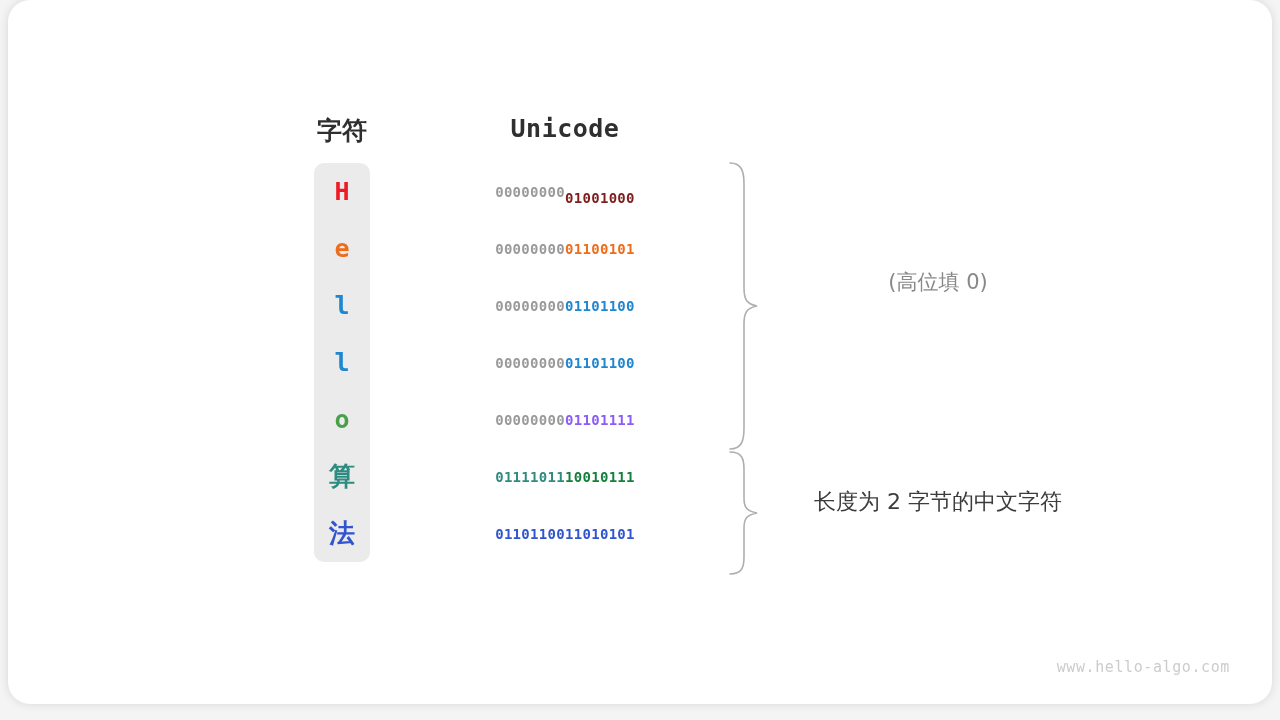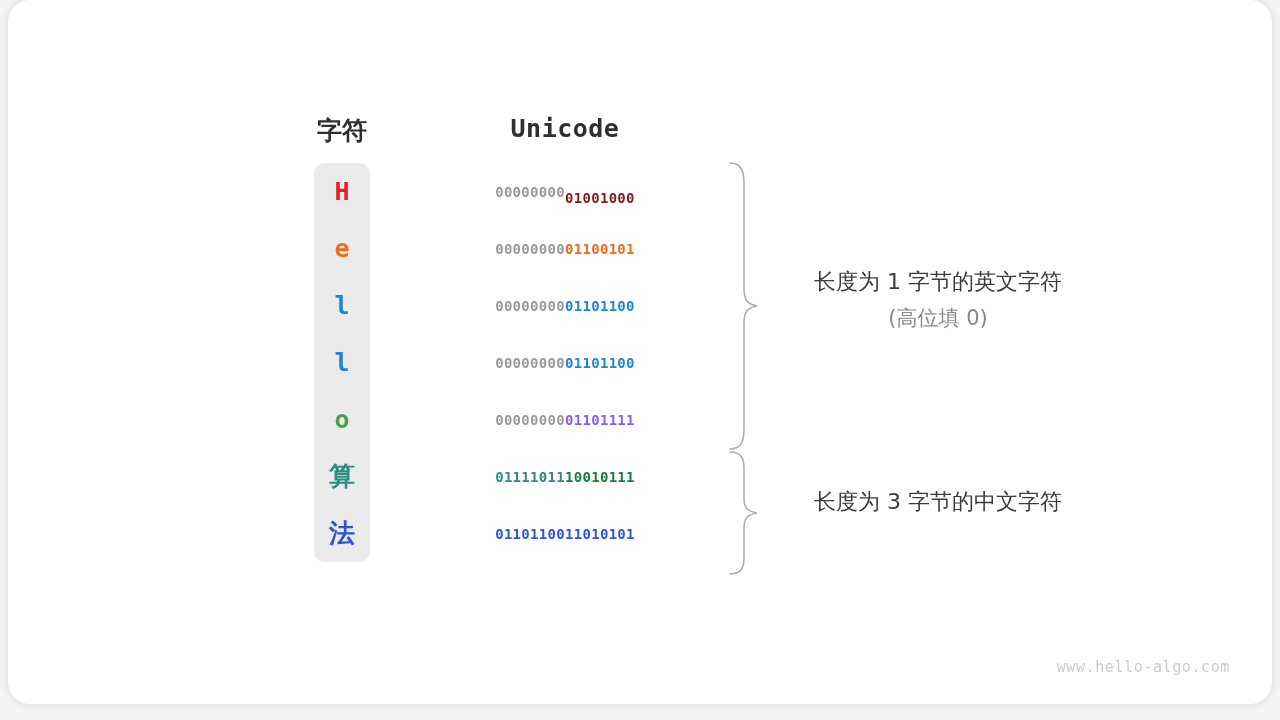--- a/index.html
+++ b/index.html
@@ -143,23 +143,22 @@
       <path d="M10 5 C 22 5, 24 14, 24 26 L 24 130 C 24 142, 27 146, 37 148
                C 27 150, 24 154, 24 166 L 24 270 C 24 282, 22 291, 10 291" stroke="#AFAFAF" stroke-width="1.6" fill="none" stroke-linecap="round"></path>
     </svg>
 
     <svg class="brace" id="brace-2" width="50" height="130" style="left:712px; top:448px;" viewBox="0 0 50 130" fill="none">
       <path d="M10 4 C 22 4, 24 11, 24 21 L 24 50 C 24 60, 27 63, 37 65
                C 27 67, 24 70, 24 80 L 24 109 C 24 119, 22 126, 10 126" stroke="#AFAFAF" stroke-width="1.6" fill="none" stroke-linecap="round"></path>
     </svg>
 
     <div class="annotation" id="annot-1">
-      <div class="main">长度为 1 字节的英文字符</div>
       <div class="sub">(高位填 0)</div>
     </div>
 
     <div class="annotation" id="annot-2">
-      <div class="main">长度为 3 字节的中文字符</div>
+      <div class="main">长度为 2 字节的中文字符</div>
     </div>
 
     <div id="watermark">www.hello-algo.com</div>
   </div>
 </div>
 
 </body></html>

